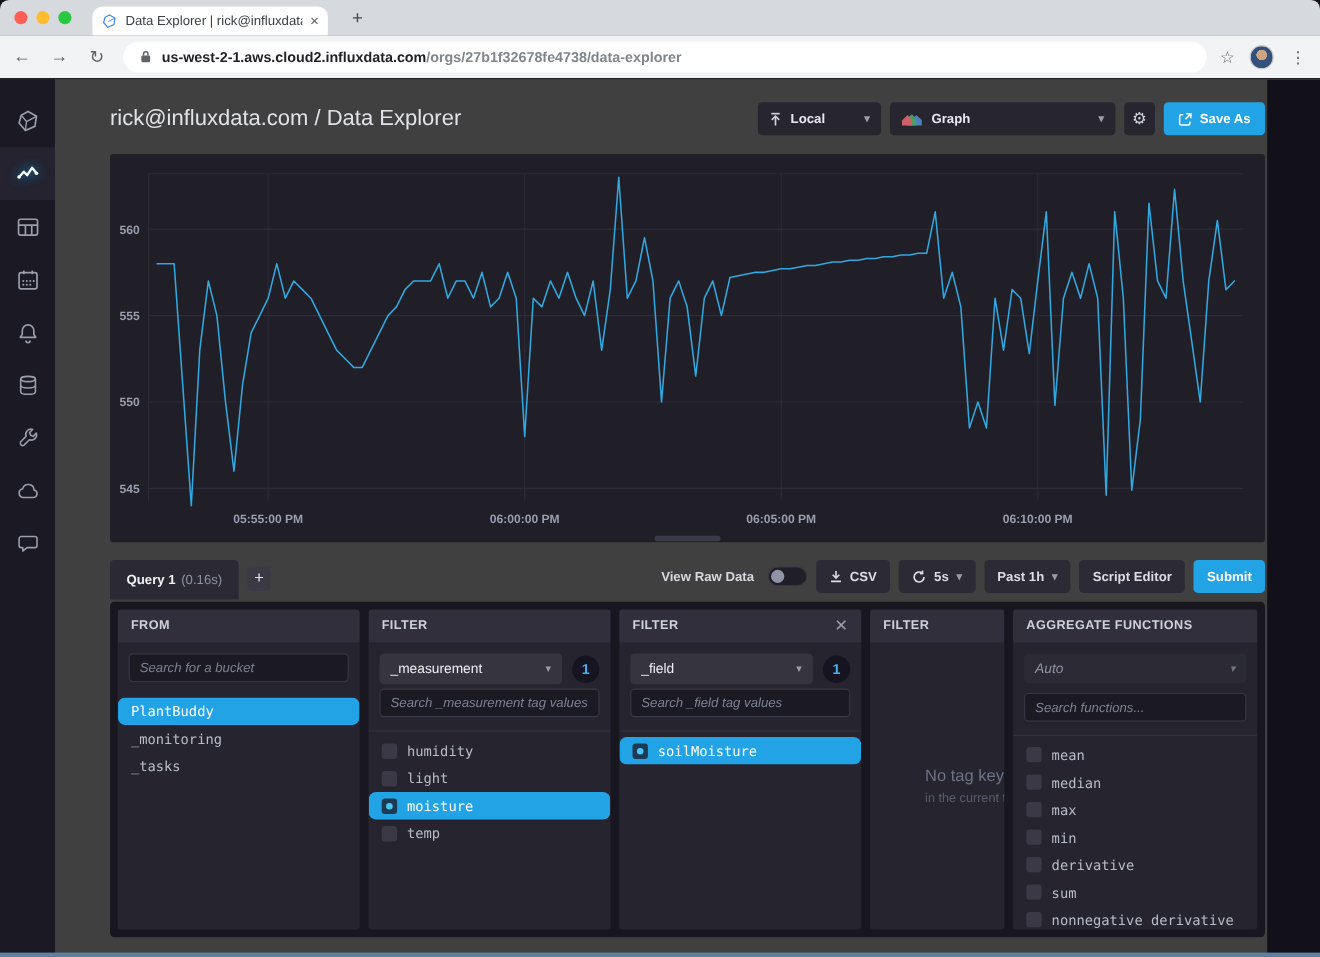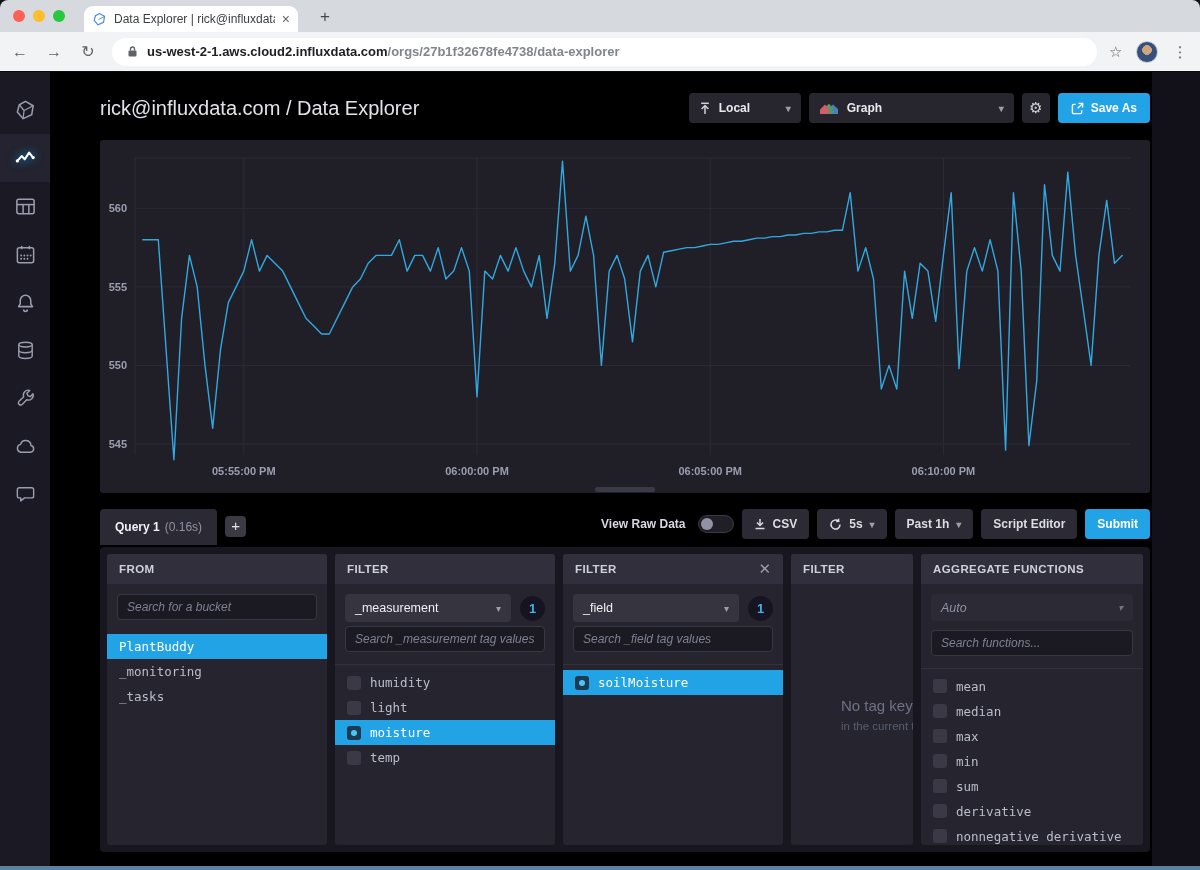--- a/index.html
+++ b/index.html
@@ -27,21 +27,21 @@
              display:flex; align-items:center; padding:0 14px; gap:8px; }
   .url { font-size:13px; color:#202124; white-space:nowrap; overflow:hidden;font-weight:bold; }
   .url .path { color:#80868b; }
   .star { font-size:15px; color:#5f6368; margin-left:12px; }
   .avatar { width:22px; height:22px; border-radius:50%; margin-left:14px;
             background:radial-gradient(circle at 50% 40%, #cda57f 30%, #35507a 32%);
             border:1px solid #c8cbd0; }
   .kebab { font-size:15px; color:#5f6368; margin-left:14px; letter-spacing:0; }
 
   
-  .app { position:absolute; left:0; top:72px; width:1152px; height:798px; background:#000000; }
+  .app { position:absolute; left:0; top:72px; width:1152px; height:798px; background:#404040; }
 
   .navrail { position:absolute; left:0; top:0; width:50px; height:798px; background:#1a1924; }
   .nav-item { width:50px; height:48px; display:flex; align-items:center; justify-content:center;
               color:#9a9dab; }
   .nav-item.first { margin-top:14px; }
   .nav-item.active { background:#24232f; color:#ffffff; }
   .nav-item.active svg { filter:drop-shadow(0 0 5px rgba(0,160,255,.95)); }
   .nav-item svg { width:23px; height:23px; }
 
   .page-header { position:absolute; left:100px; top:20px; width:1050px; height:32px;
@@ -110,21 +110,21 @@
   .dd .caret { margin-left:auto; color:#9a9daa; font-size:10px; }
   .badge { width:25px; height:25px; border-radius:50%; background:#151420; color:#3fb2ef;
            font-size:13px; font-weight:bold; display:flex; align-items:center;
            justify-content:center; flex:none; }
   .list { margin:12px -10px 0 -10px; border-top:1px solid #323140; padding-top:5px;
           overflow:hidden; }
   .list.noline { border-top:none; padding-top:0; }
   .row { height:25px; display:flex; align-items:center; padding:0 12px; gap:9px;
          font-family:"DejaVu Sans Mono",monospace; font-size:12.5px; color:#b9bcc9;
          white-space:nowrap; }
-  .row.sel { background:#22a3e6; color:#ffffff; }
+  .row.sel { background:#22a3e6; color:#ffffff;border-radius:7px; }
   .cb { width:14px; height:14px; border-radius:3px; background:#3a3945; flex:none; }
   .row.sel .cb { background:#1d3a52; position:relative; }
   .row.sel .cb::after { content:""; position:absolute; left:4px; top:4px; width:6px; height:6px;
                         border-radius:50%; background:#45c8f5; }
   .empty-state { flex:1; display:flex; flex-direction:column; justify-content:center;
                  padding-left:50px; overflow:hidden; }
   .empty-title { font-size:15px; color:#6e7286; white-space:nowrap; }
   .empty-sub { font-size:11.5px; color:#585c6d; white-space:nowrap; margin-top:6px; }
   .auto-dd { height:28px; background:#2b2a35; border-radius:4px; display:flex; align-items:center;
              padding:0 10px; color:#8f93a4; font-size:12.5px; font-style:italic;
@@ -453,25 +453,25 @@
             <div class="row">
               <span class="cb"></span>
               <span>max</span>
             </div>
             <div class="row">
               <span class="cb"></span>
               <span>min</span>
             </div>
             <div class="row">
               <span class="cb"></span>
+              <span>derivative</span>
+            </div>
+            <div class="row">
+              <span class="cb"></span>
               <span>sum</span>
-            </div>
-            <div class="row">
-              <span class="cb"></span>
-              <span>derivative</span>
             </div>
             <div class="row">
               <span class="cb"></span>
               <span>nonnegative derivative</span>
             </div>
           </div>
         </div>
       </div>
 
     </div>

